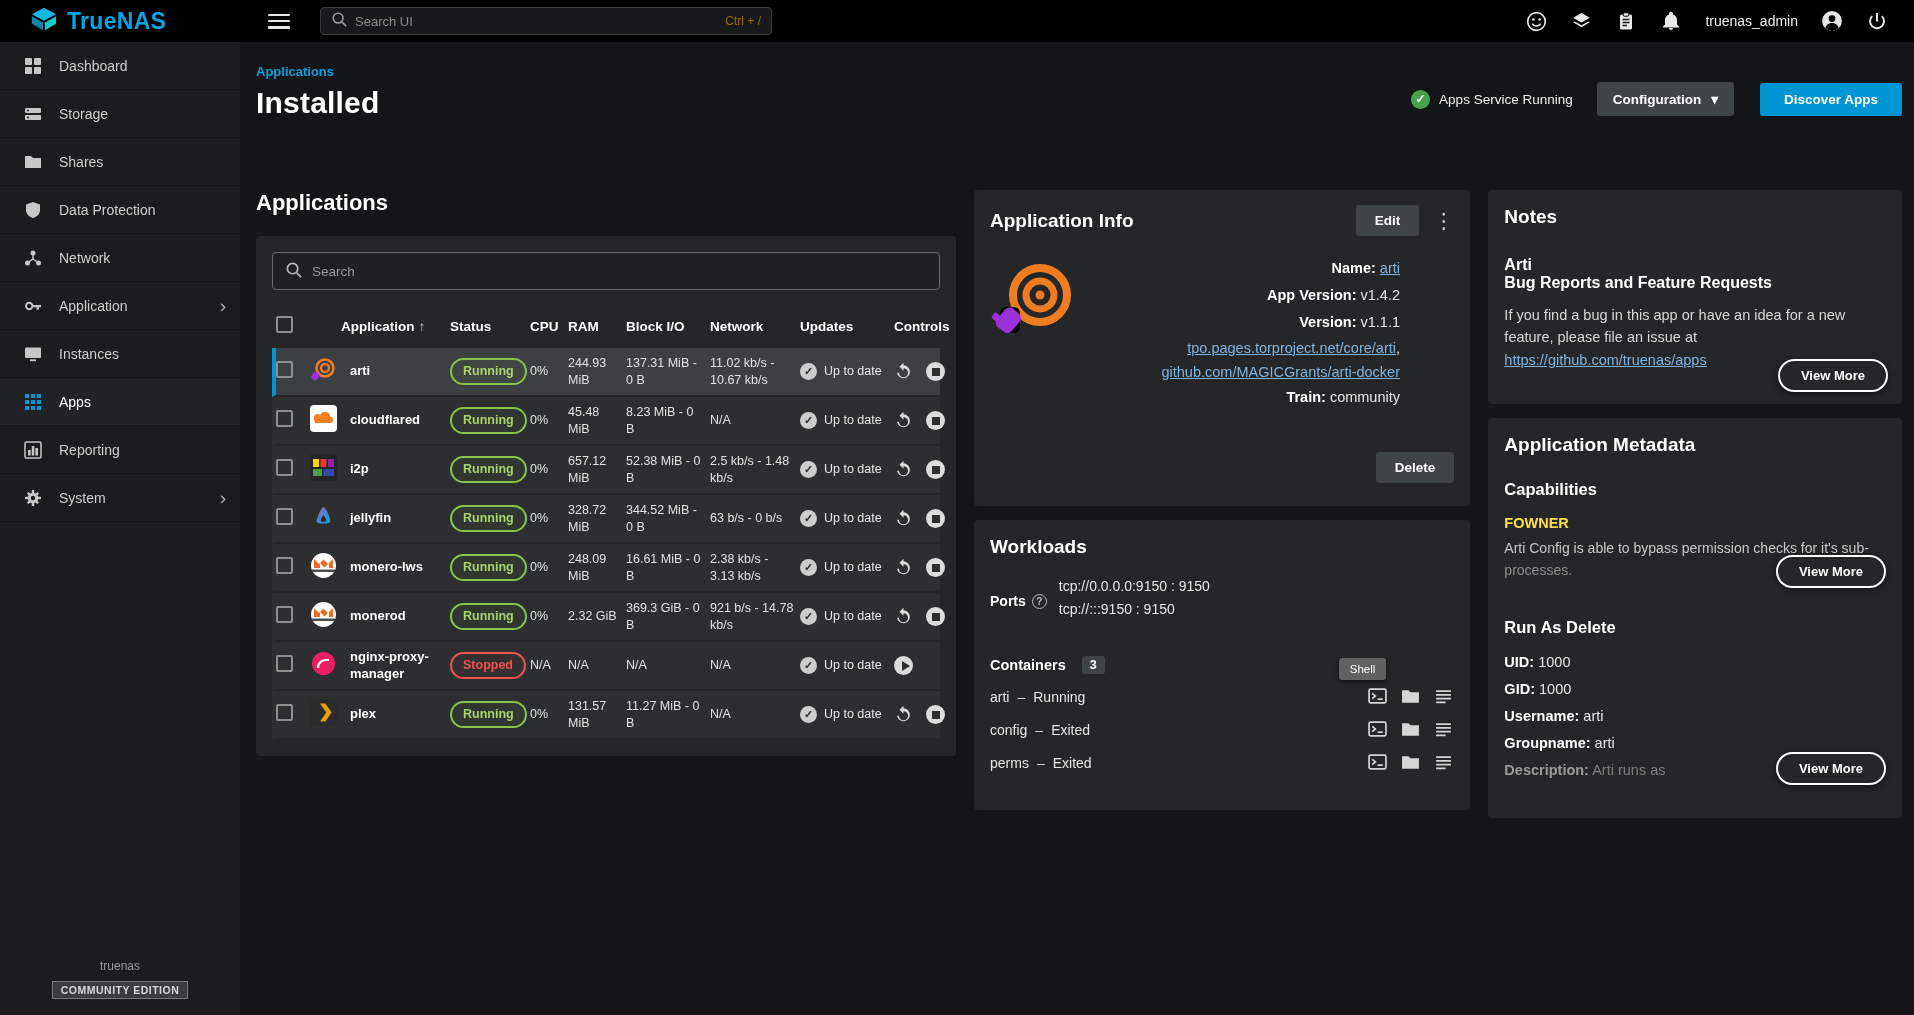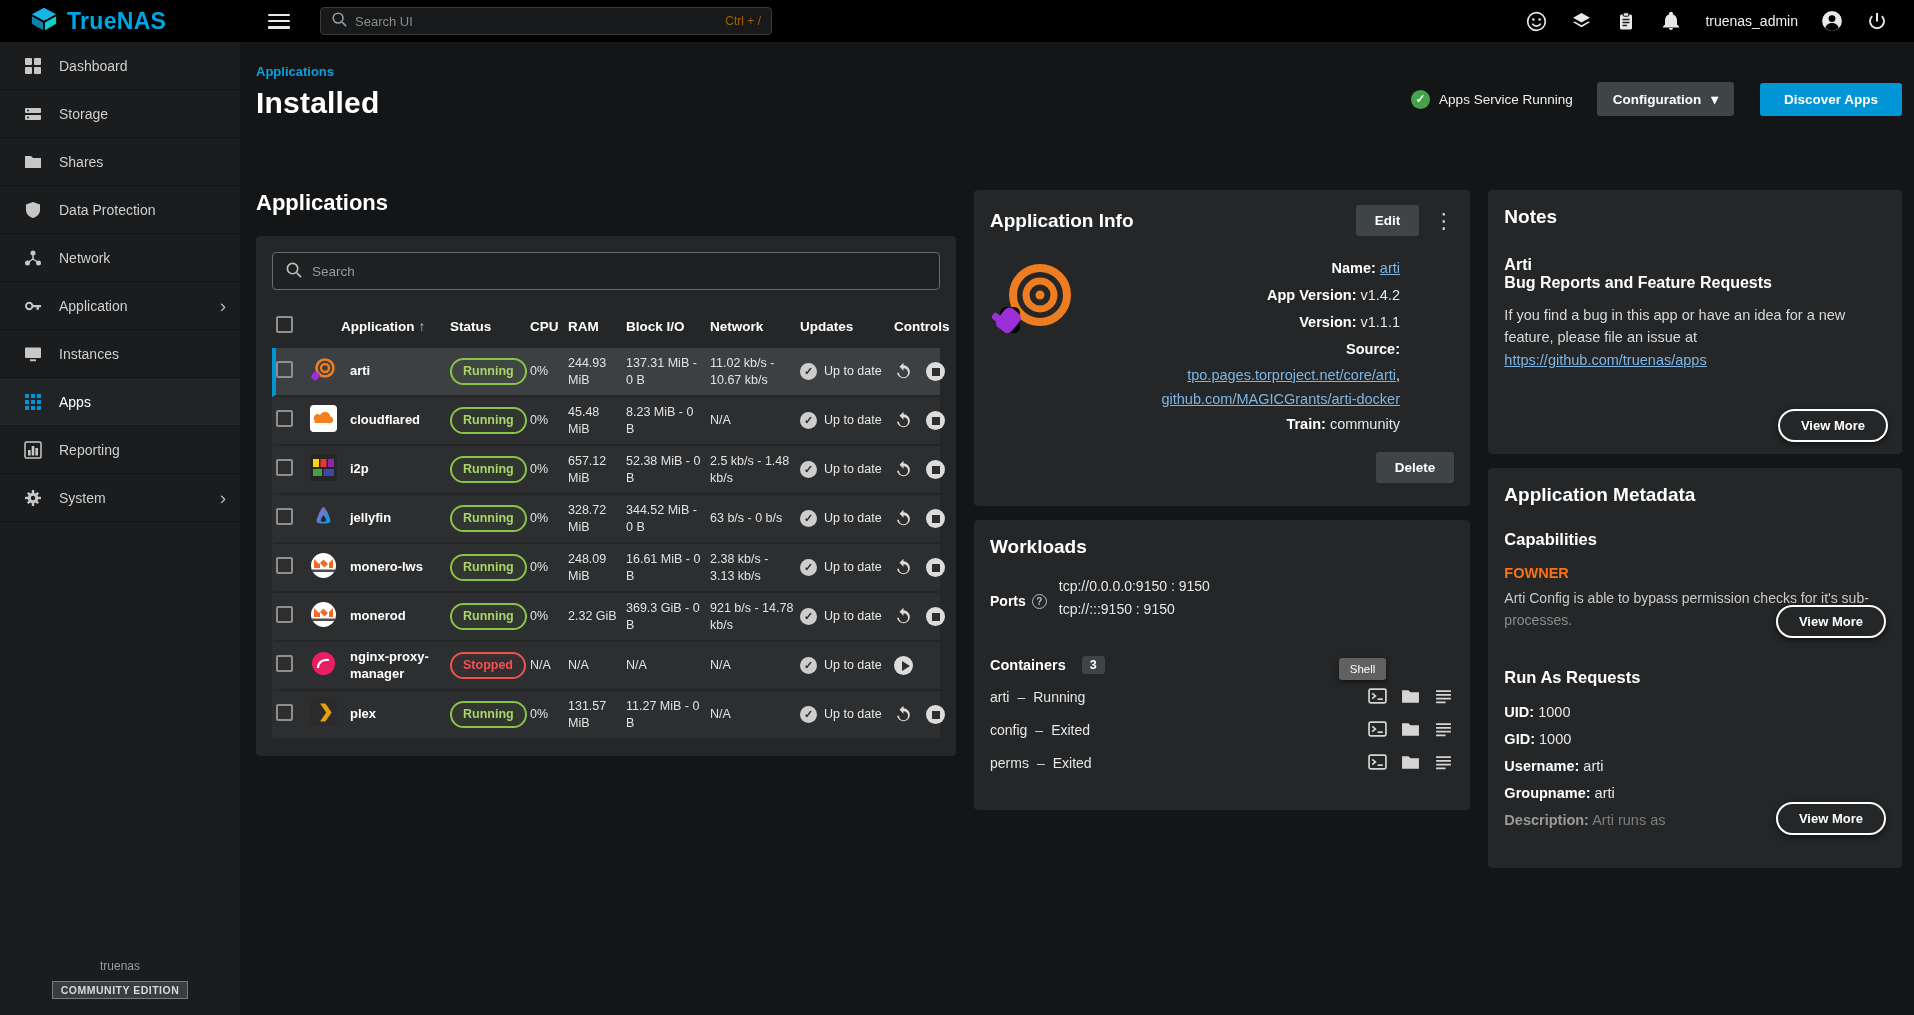--- a/index.html
+++ b/index.html
@@ -121,33 +121,33 @@
   .ctn-row { display:flex; align-items:center; justify-content:space-between; margin-top:13px; font-size:14px; }
   .ctn-dash { margin:0 8px; color:#cfcfcf; }
   .ctn-state { color:#e6e6e6; }
   .ctn-icons { display:flex; gap:13px; }
   .wicon { width:20px; height:20px; color:#d5d5d5; display:inline-flex; cursor:pointer; }
   .shell-tip { position:absolute; top:138px; right:84px; background:#616161; color:#fff;
     font-size:11.5px; padding:5px 11px; border-radius:3px; box-shadow:0 2px 5px rgba(0,0,0,.5); }
 
   
   .col-right { width:450px; display:flex; flex-direction:column; gap:14px; }
-  .notes-card { height:264px; padding:16px; position:relative; overflow:hidden; }
+  .notes-card { height:214px; padding:16px; position:relative; overflow:hidden; }
   .notes-card h2, .meta-card h2 { font-size:19px; font-weight:700; color:#fff; }
   .notes-head { margin-top:28px; font-size:16px; font-weight:700; color:#fff; }
   .notes-sub { font-size:16px; font-weight:700; color:#fff; margin-bottom:12px; }
   .notes-body { font-size:14.5px; line-height:1.55; color:#d8d8d8; }
   .vm { background:#242628; border:2px solid #fff; border-radius:18px; color:#fff;
     font-weight:700; font-size:13px; padding:7px 21px; box-shadow:0 2px 6px rgba(0,0,0,.55); }
   .notes-card .vm { position:absolute; right:14px; bottom:12px; }
 
   .meta-card { height:400px; padding:16px; position:relative; overflow:hidden; }
   .meta-sec h3 { font-size:16.5px; font-weight:700; color:#fff; }
   .meta-sec.cap { margin-top:24px; }
-  .cap-name { font-size:14.5px; font-weight:700; color:#f97316; margin-top:16px; }
+  .cap-name { font-size:14.5px; font-weight:700; color:#fde047; margin-top:16px; }
   .cap-desc { font-size:14px; line-height:1.55; color:#c9c9c9; margin-top:7px; position:relative; }
   .cap-desc .l2 { color:#8d8d8d; }
   .vm-row { display:flex; justify-content:flex-end; margin-top:-26px; position:relative; z-index:2; }
   .meta-sec.runas { margin-top:30px; }
   .kv { font-size:14.5px; line-height:27px; color:#e6e6e6; }
   .kv b { color:#fff; }
   .kv.faded { color:#7e7e7e; }
   .kv.faded b { color:#9a9a9a; }
   .vm-row.overlap { margin-top:-32px; }
 </style>
@@ -617,21 +617,20 @@
               <circle cx="50" cy="40" r="4.5" fill="#ee7d22"></circle>
               <rect x="10" y="52" width="20" height="26" rx="6" fill="#a separate"></rect>
               <rect x="9" y="53" width="19" height="24" rx="6" fill="#9b30d9" transform="rotate(40 18 65)"></rect>
               <rect x="2" y="60" width="12" height="7" rx="2" fill="#9b30d9" transform="rotate(40 8 63)"></rect>
             </svg>
           </span>
           <div class="appinfo-fields">
             <div><b>Name:</b> <a>arti</a></div>
             <div><b>App Version:</b> <span>v1.4.2</span></div>
             <div><b>Version:</b> <span>v1.1.1</span></div>
-            <div><b>Source:</b></div>
             <div style="max-width:300px; word-break:break-word; line-height:24px;">
               <a>tpo.pages.torproject.net/core/arti</a><span>, </span><a>github.com/MAGICGrants/arti-docker</a>
             </div>
             <div><b>Train:</b> <span>community</span></div>
           </div>
         </div>
         <div class="appinfo-foot">
           <button class="btn-gray">Delete</button>
         </div>
       </div>
@@ -743,21 +742,21 @@
           <div class="cap-name">FOWNER</div>
           <div class="cap-desc">
             <span>Arti Config is able to bypass permission checks for it's sub-</span><br>
             <span class="l2">processes.</span>
           </div>
           <div class="vm-row">
             <button class="vm">View More</button>
           </div>
         </div>
         <div class="meta-sec runas">
-          <h3 style="margin-bottom:12px;">Run As Requests</h3>
+          <h3 style="margin-bottom:12px;">Run As Delete</h3>
           <div class="kv"><b>UID:</b> <span>1000</span></div>
           <div class="kv"><b>GID:</b> <span>1000</span></div>
           <div class="kv"><b>Username:</b> <span>arti</span></div>
           <div class="kv"><b>Groupname:</b> <span>arti</span></div>
           <div class="kv faded"><b>Description:</b> <span>Arti runs as</span></div>
           <div class="vm-row overlap">
             <button class="vm">View More</button>
           </div>
         </div>
       </div>

